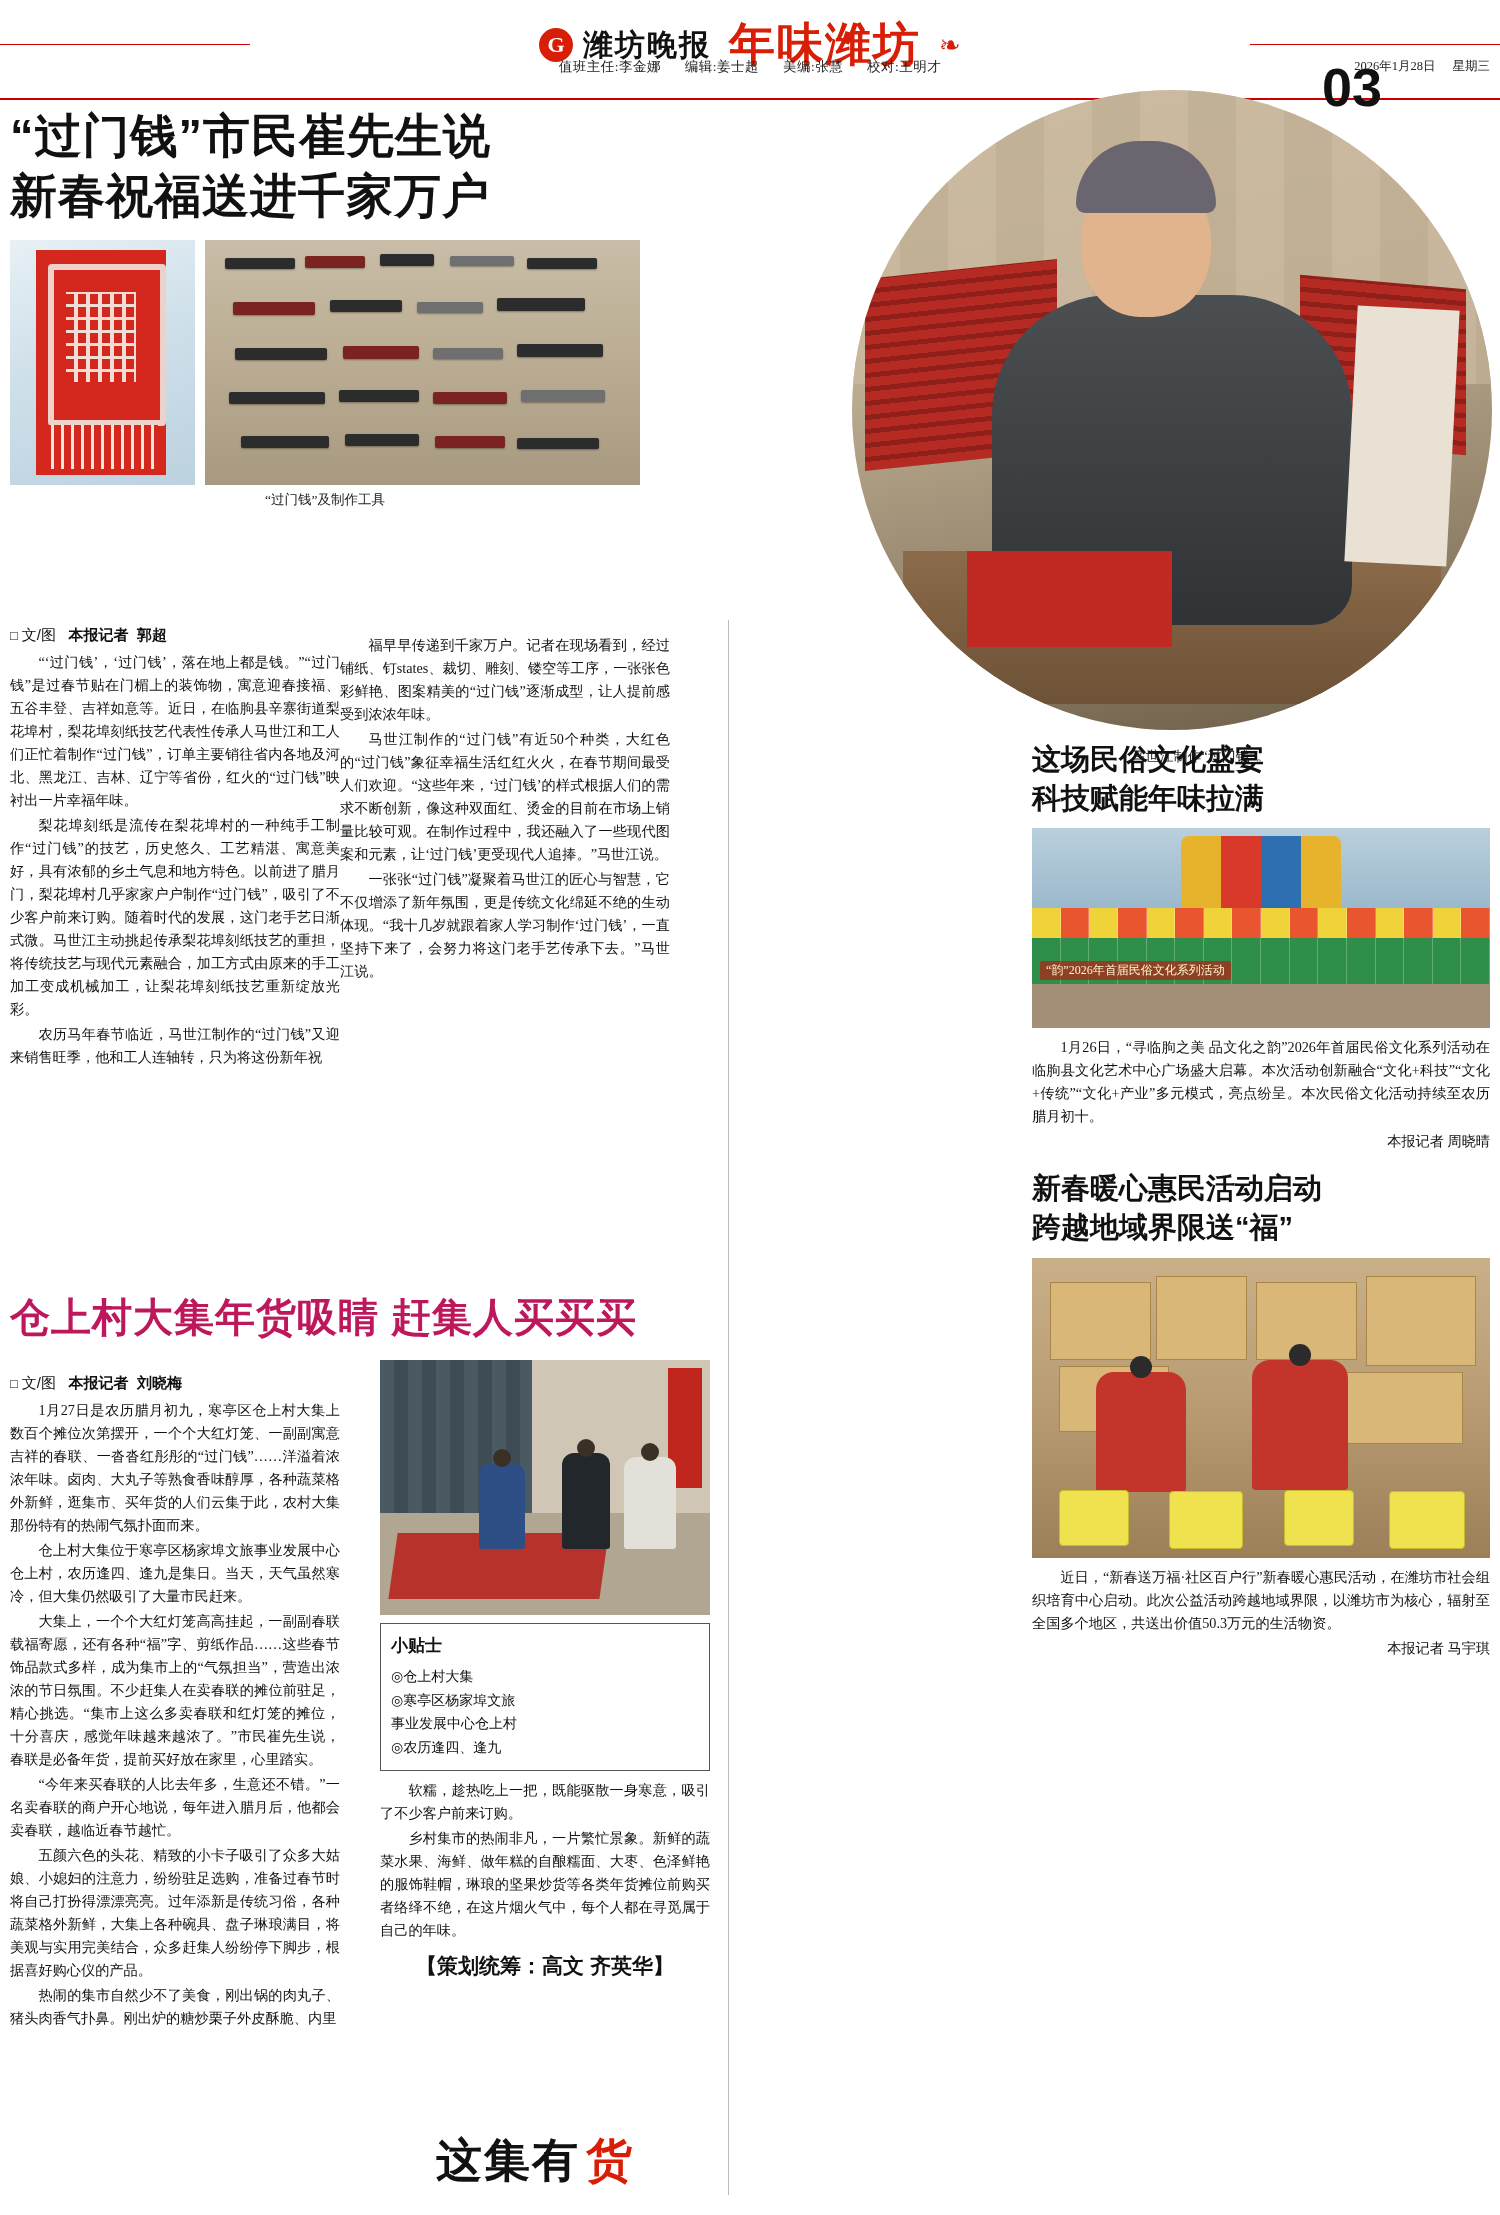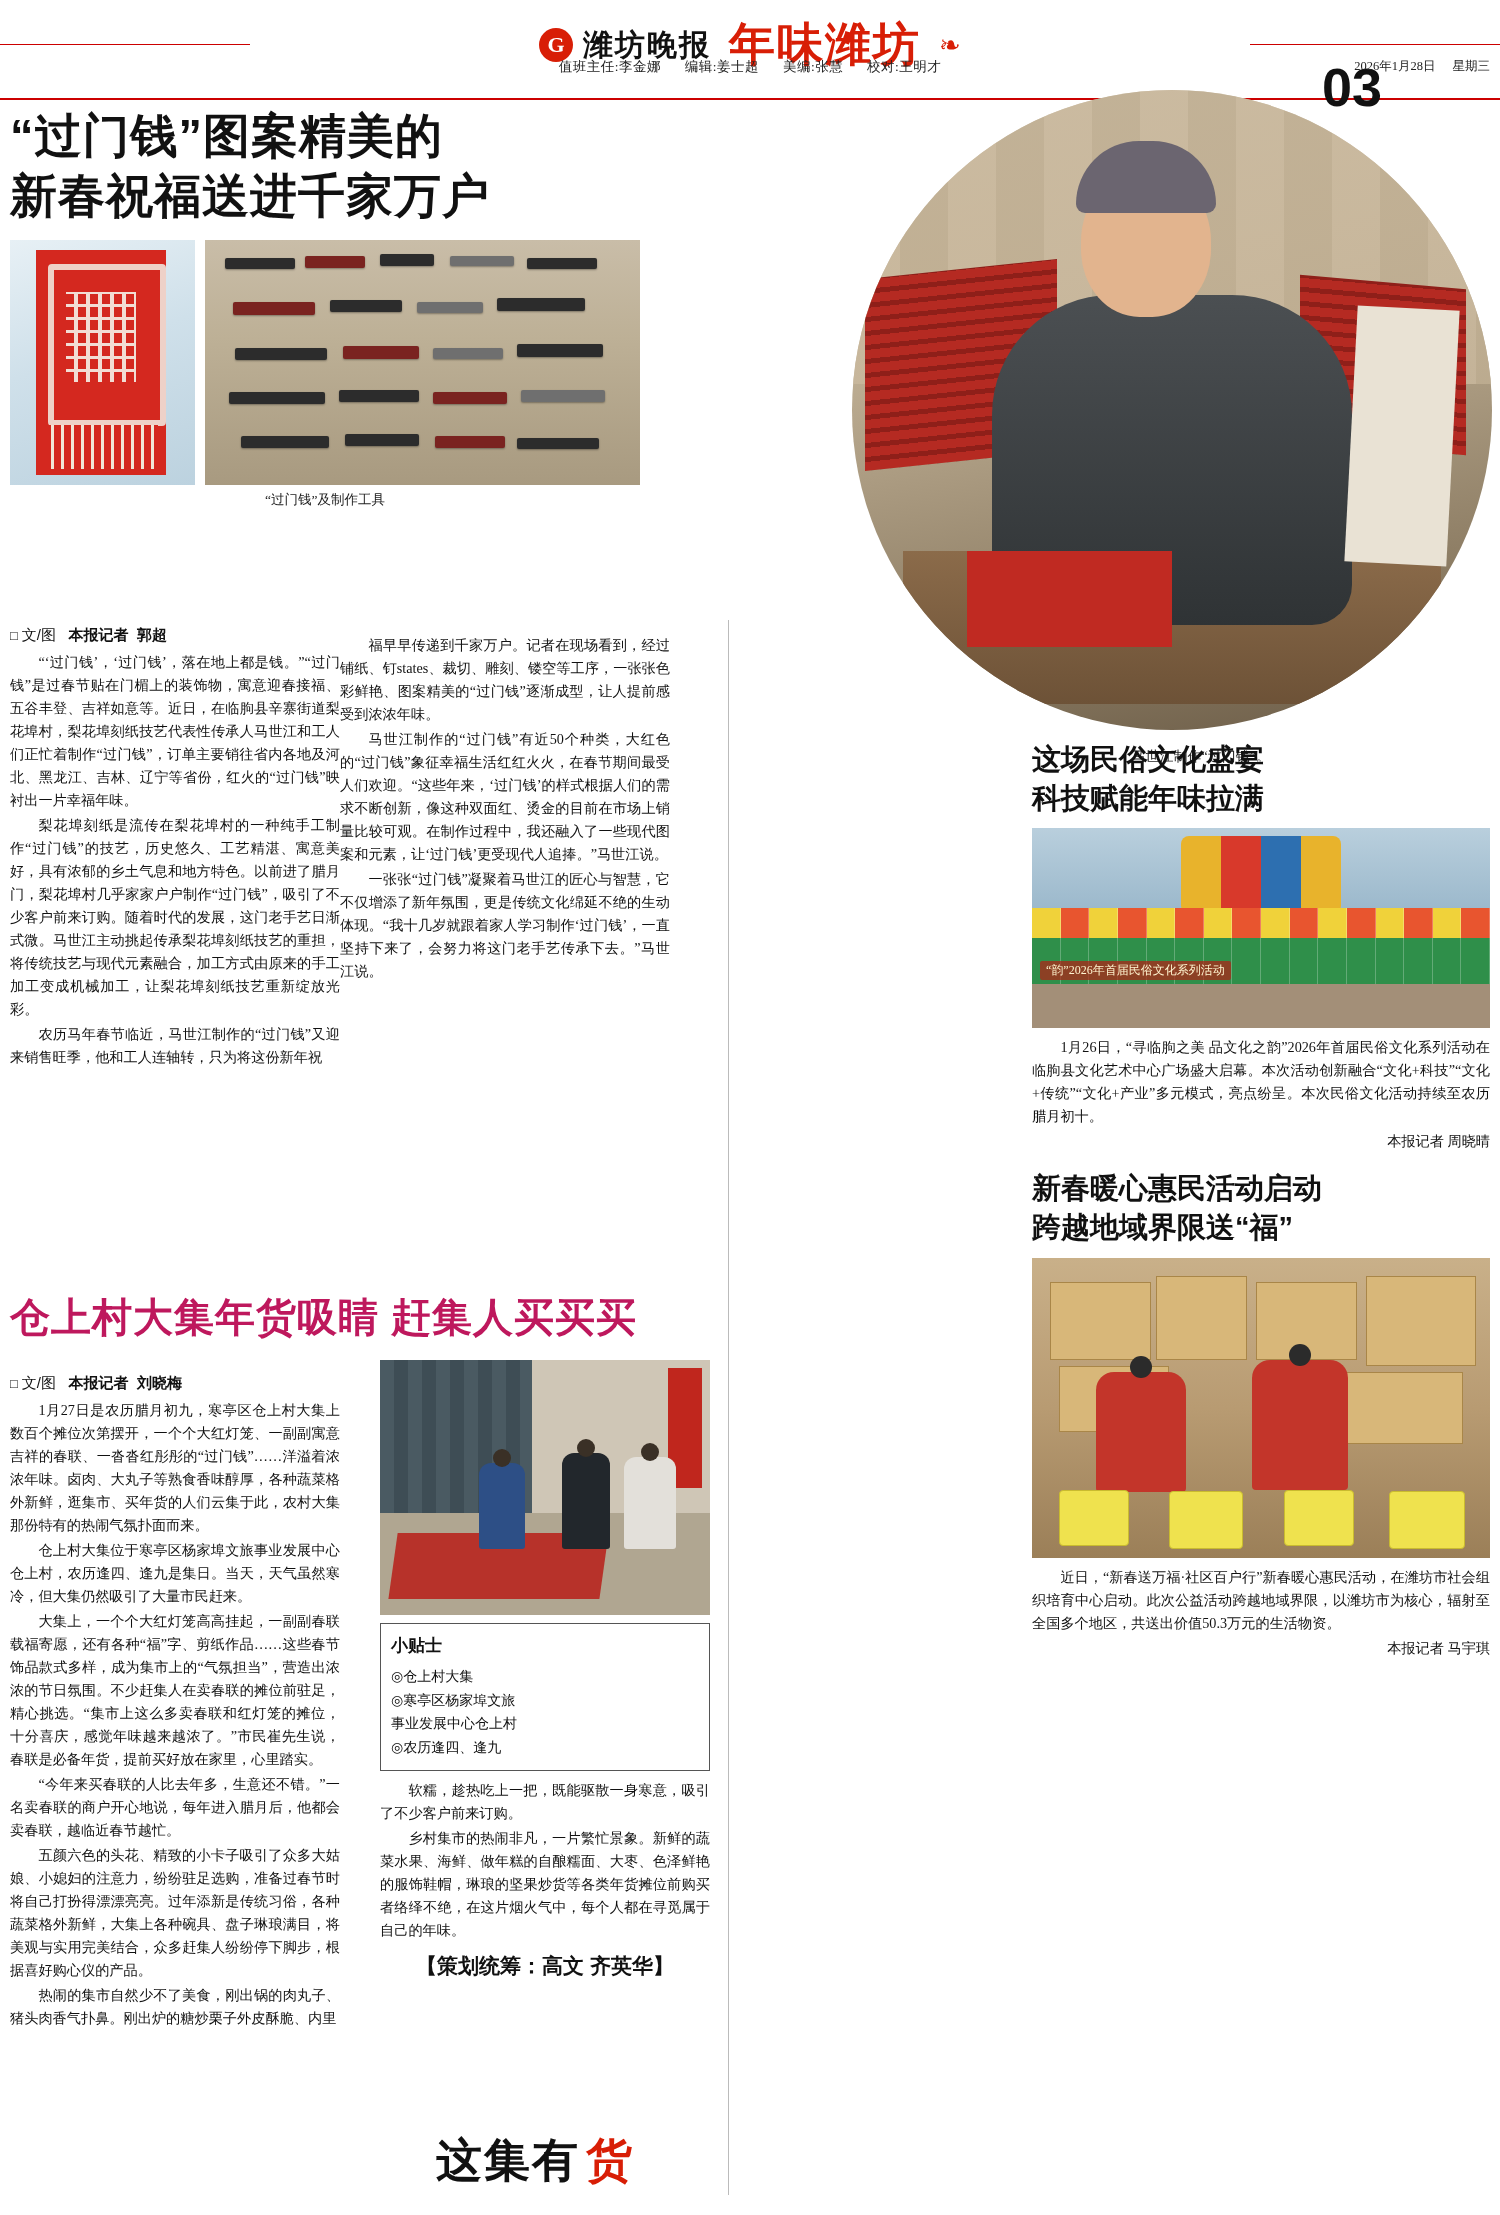--- a/index.html
+++ b/index.html
@@ -470,21 +470,21 @@
   <div class="page-num">03</div>
   <div class="page-date">
     <span>2026年1月28日</span>
     <span>星期三</span>
   </div>
 </div>
 
 <div class="top-area">
 
   <div class="headline-1">
-    <div>“过门钱”图案精美的</div>
+    <div>“过门钱”市民崔先生说</div>
     <div>新春祝福送进千家万户</div>
   </div>
 
   <div class="photo-row">
     <div class="photo-a">
       <div class="papercut">
         <div class="papercut-fringe"></div>
       </div>
     </div>
     <div class="photo-b">

